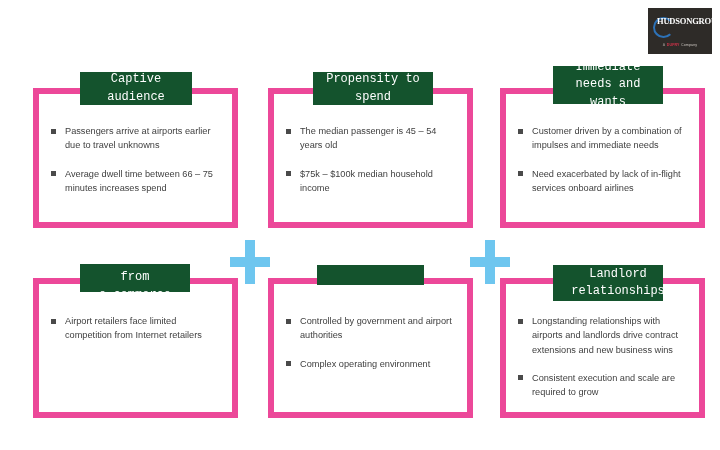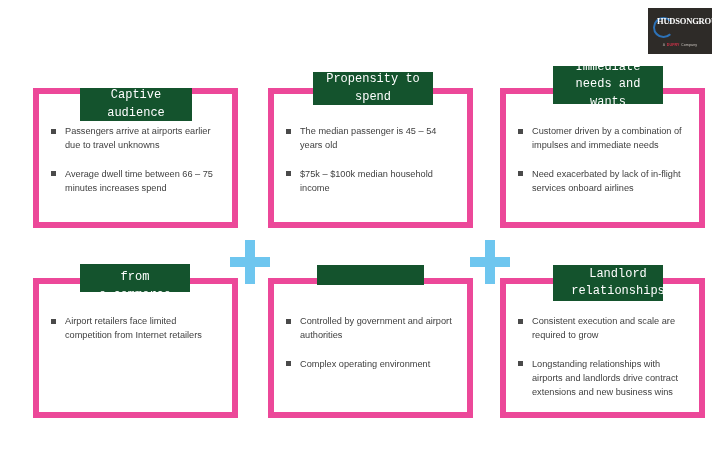--- a/index.html
+++ b/index.html
@@ -171,21 +171,21 @@
 </div>
 
 <div class="card" style="left:33px; top:88px; width:205px; height:140px;">
   <div class="card-body">
     <ul class="bullets">
       <li><span class="sq"></span><span>Passengers arrive at airports earlier due to travel unknowns</span></li>
       <li><span class="sq"></span><span>Average dwell time between 66 – 75 minutes increases spend</span></li>
     </ul>
   </div>
 </div>
-<div class="card-header" style="left:80px; top:72px; width:112px; height:33px;margin-top:16px;">
+<div class="card-header" style="left:80px; top:72px; width:112px; height:33px;">
   <span>Captive audience</span>
 </div>
 
 <div class="card" style="left:268px; top:88px; width:205px; height:140px;">
   <div class="card-body">
     <ul class="bullets">
       <li><span class="sq"></span><span>The median passenger is 45 – 54 years old</span></li>
       <li><span class="sq"></span><span>$75k – $100k median household income</span></li>
     </ul>
   </div>
@@ -228,22 +228,22 @@
   </div>
 </div>
 <div class="card-header" style="left:317px; top:265px; width:107px; height:20px; flex-direction:column;gap:36px;">
   <span>Regulatory</span>
   <span>environment</span>
 </div>
 
 <div class="card" style="left:500px; top:278px; width:205px; height:140px;">
   <div class="card-body">
     <ul class="bullets">
+      <li><span class="sq"></span><span>Longstanding relationships with airports and landlords drive contract extensions and new business wins</span></li>
       <li><span class="sq"></span><span>Consistent execution and scale are required to grow</span></li>
-      <li><span class="sq"></span><span>Longstanding relationships with airports and landlords drive contract extensions and new business wins</span></li>
     </ul>
   </div>
 </div>
 <div class="card-header" style="left:553px; top:265px; width:110px; height:36px; flex-direction:column;padding-left:26px;">
   <span>Landlord</span>
   <span>relationships</span>
 </div>
 
 <div class="plus" style="left:230px; top:240px; width:40px; height:44px;">
   <span class="bar-h" style="left:0; top:17px; width:40px; height:10px;"></span>

